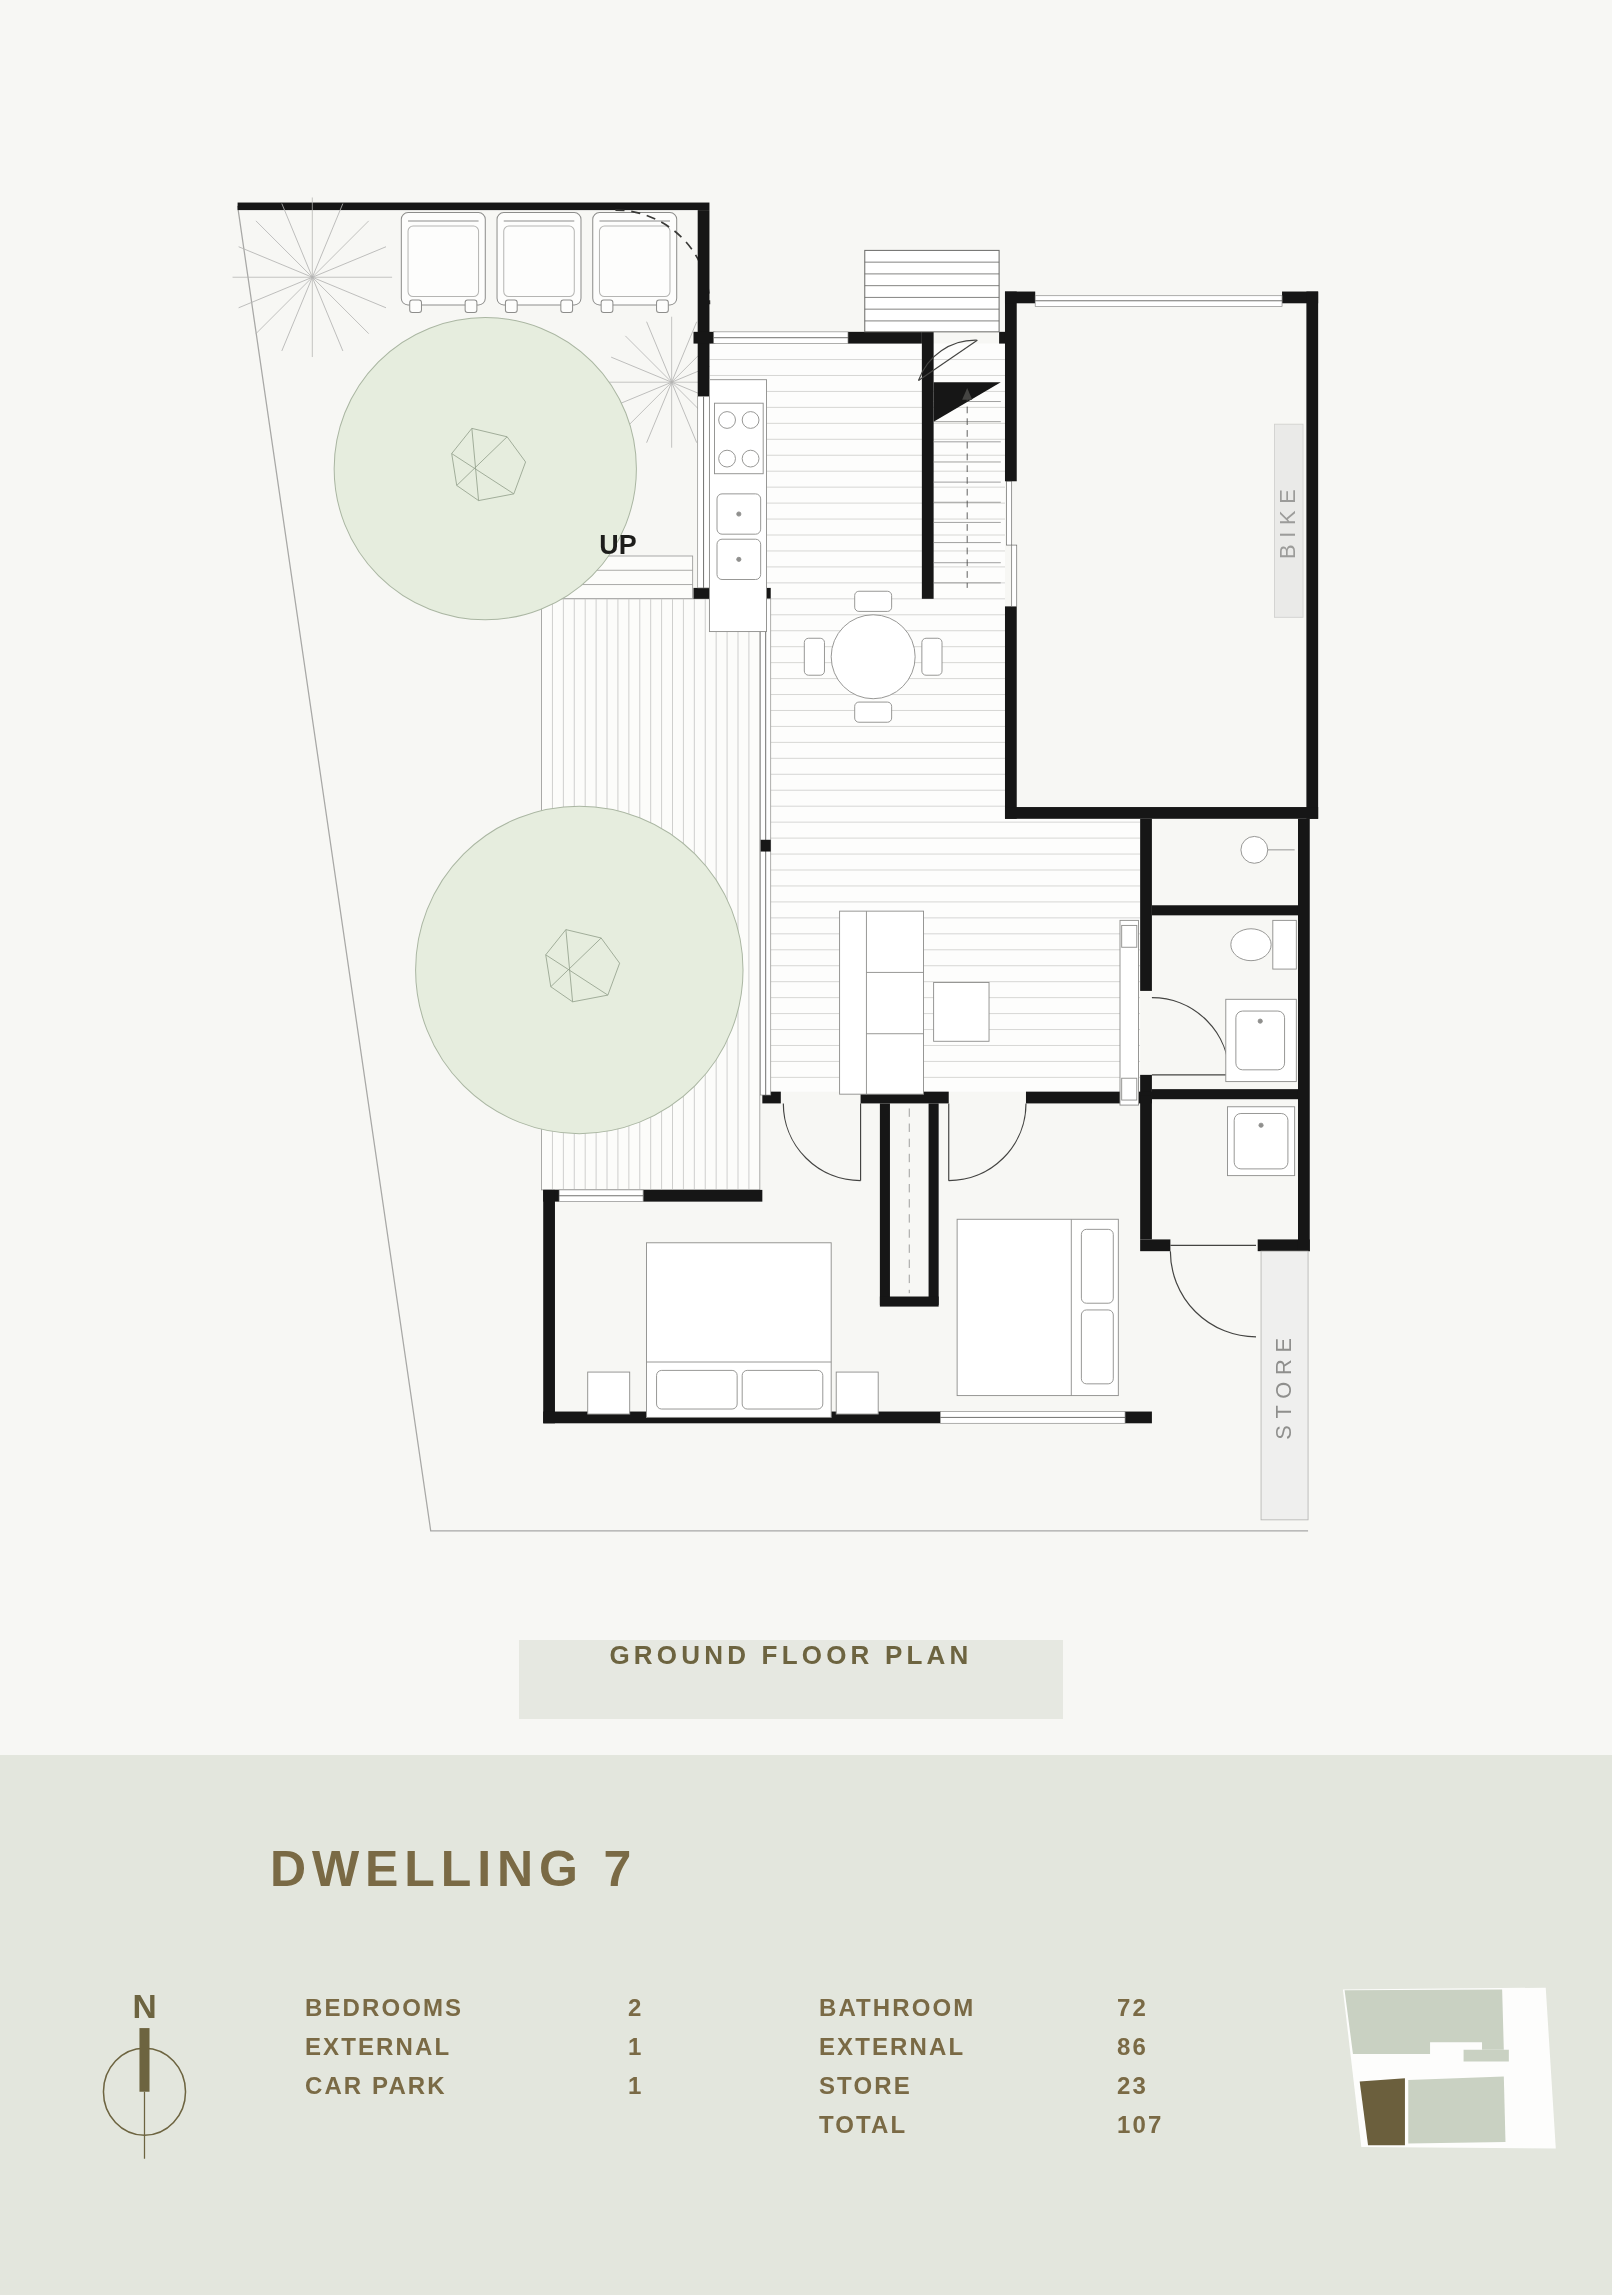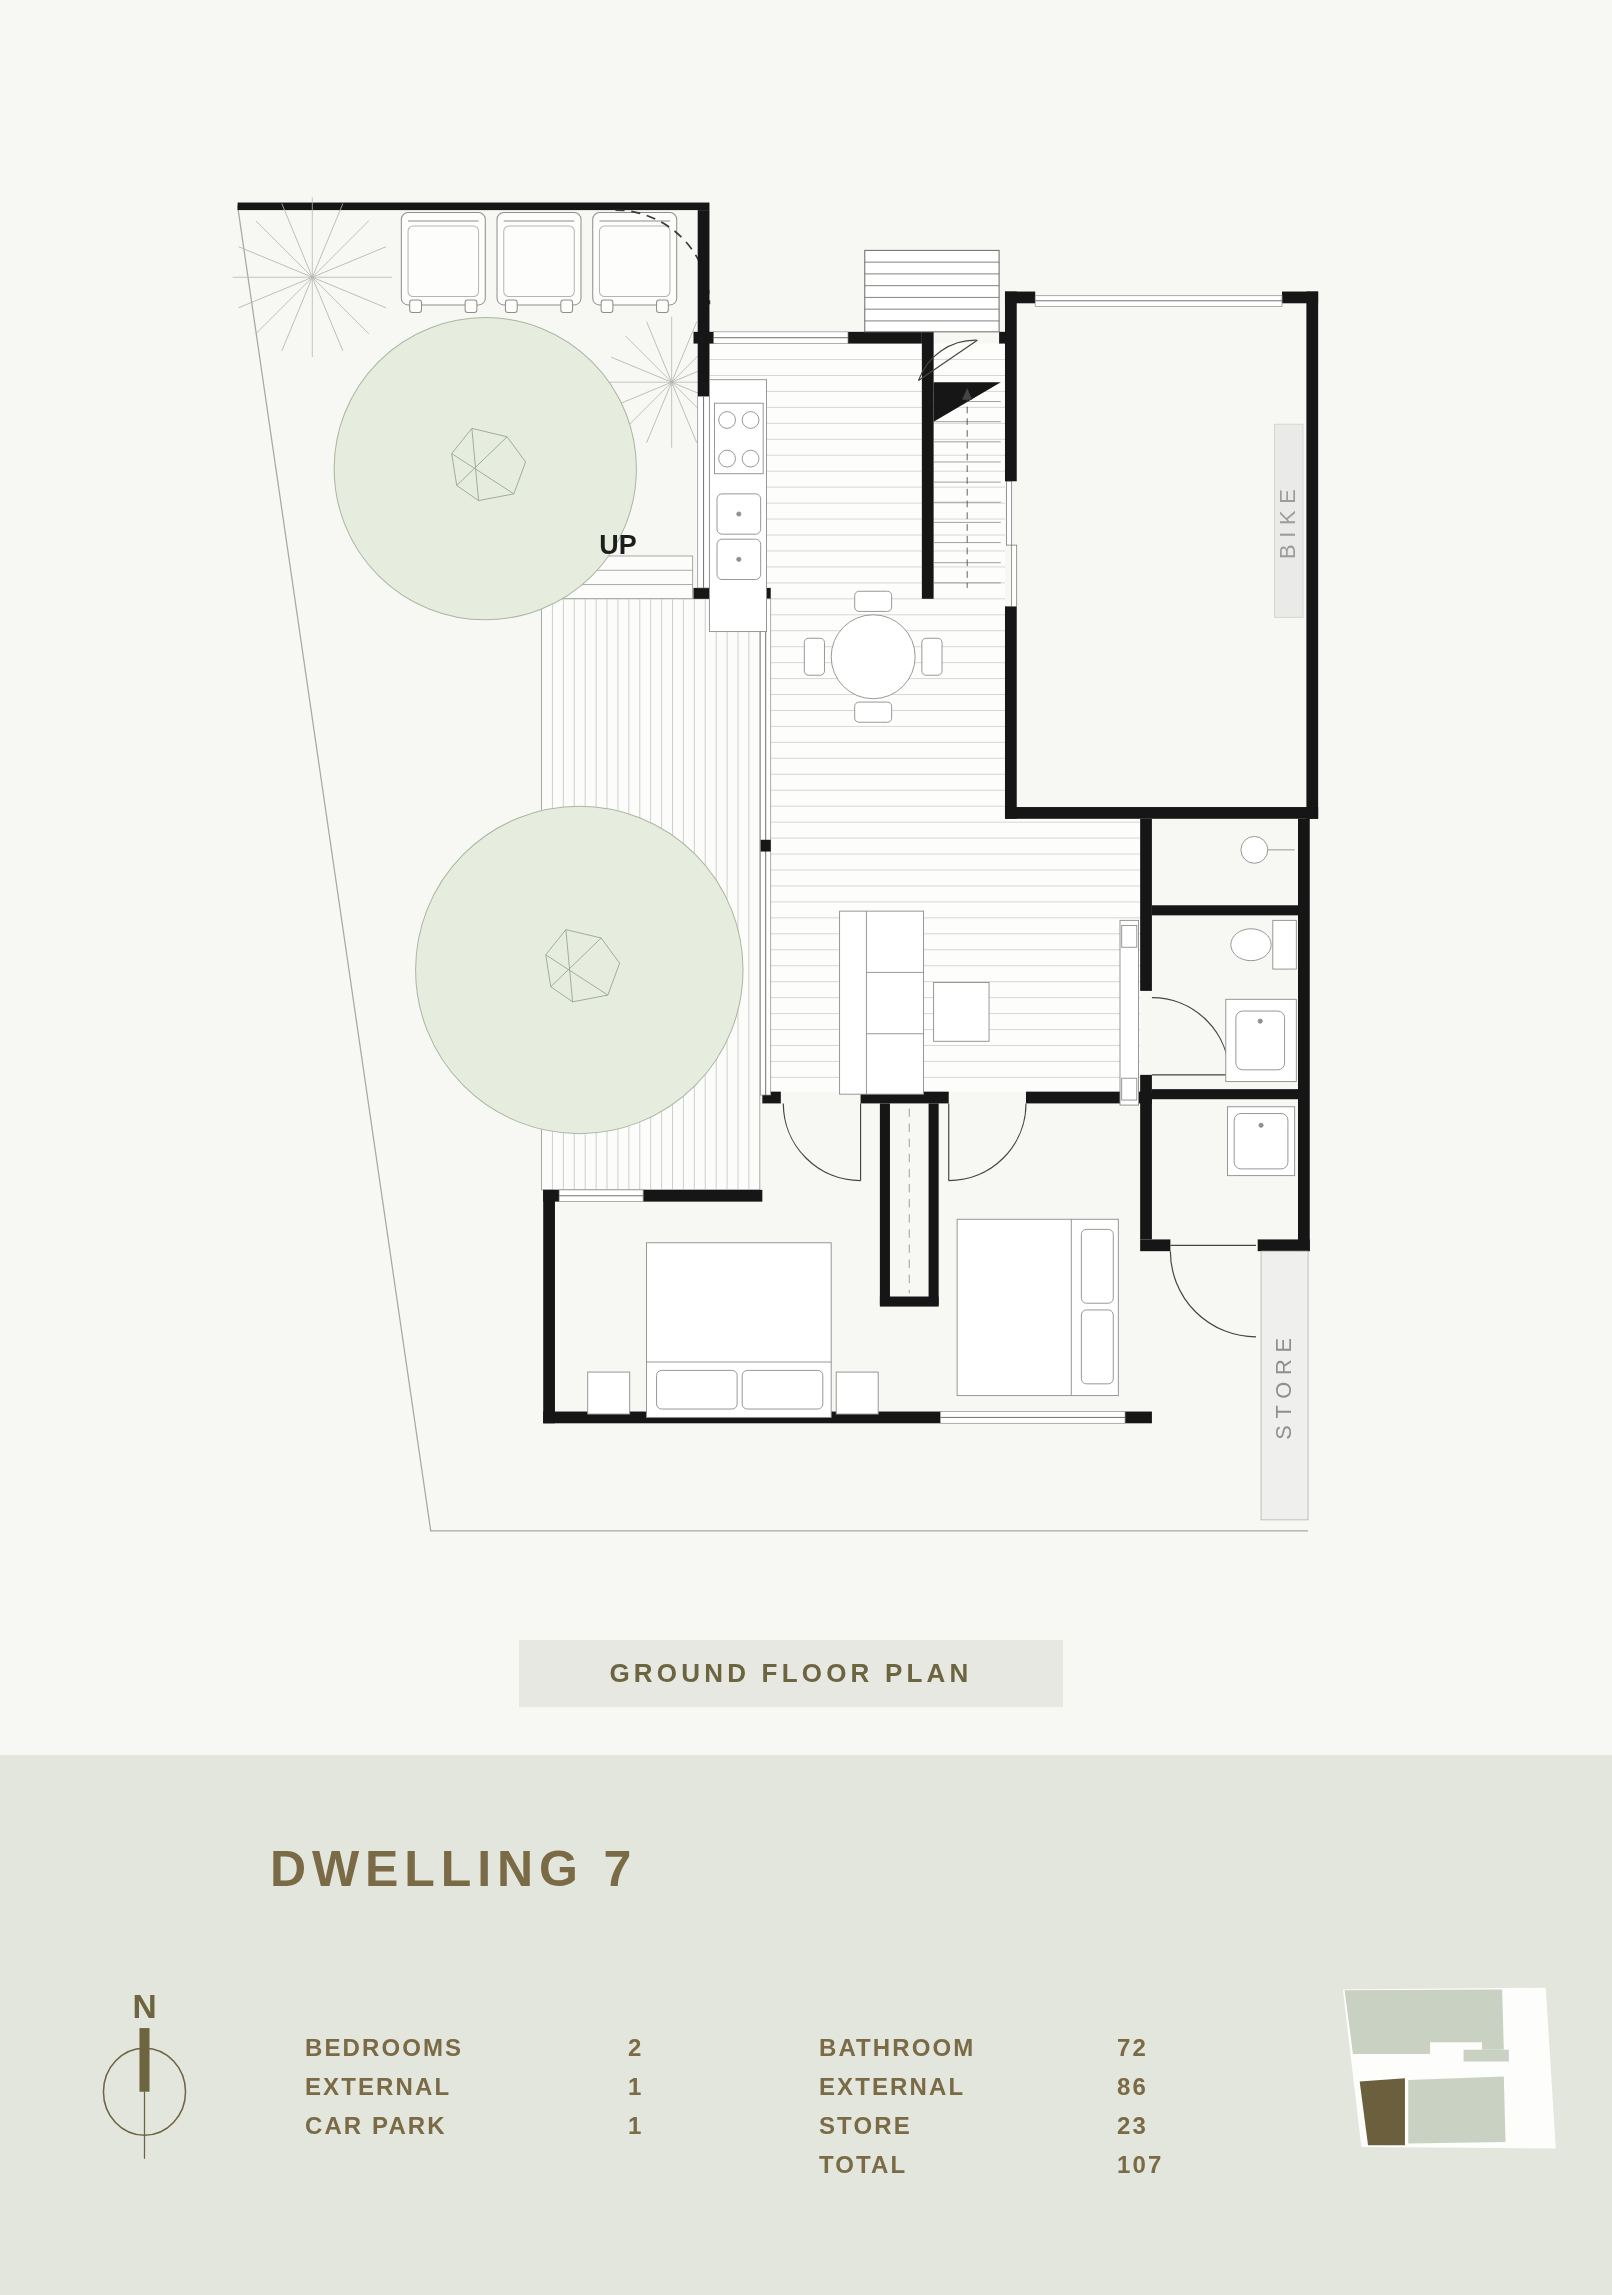--- a/index.html
+++ b/index.html
@@ -1,33 +1,33 @@
 <!DOCTYPE html>
 <html style="font-size:13.4px"><head>
 <meta charset="utf-8">
 <style>
   html,body{margin:0;padding:0;background:#f7f7f4;}
   body{font-family:"Liberation Sans",sans-serif;}
   #page{position:relative;width:1612px;height:2295px;background:#f7f7f4;overflow:hidden;}
   #plan-svg{position:absolute;left:0;top:0;}
   .caption-box{
-    position:absolute;left:519px;top:1640px;width:544px;height:67px;
-    background:#e6e8e1;display:flex;align-items:center;justify-content:center;
+    position:absolute;left:519px;top:1640px;width:544px;height:79px;
+    background:#e6e8e1;display:flex;justify-content:center;
   }
   .caption-box span{
     color:#6d6440;font-size:26px;font-weight:bold;letter-spacing:4.2px;
   }
   .panel{
     position:absolute;left:0;top:1755px;width:1612px;height:541px;background:#e3e6dd;
   }
   .panel-title{
     position:absolute;left:270px;top:1840px;color:#7a6a45;font-size:50px;
     font-weight:bold;letter-spacing:5.9px;
   }
-  .stats{position:absolute;color:#7a6a45;font-weight:bold;font-size:24px;letter-spacing:2.1px;margin-top:40px;}
+  .stats{position:absolute;color:#7a6a45;font-weight:bold;font-size:24px;letter-spacing:2.1px;}
   .stats .srow{display:flex;align-items:center;height:39px;}
   .stats-left{left:305px;top:1988px;}
   .stats-left .slabel{width:323px;}
   .stats-right{left:819px;top:1988px;}
   .stats-right .slabel{width:298px;}
   .compass-svg{position:absolute;left:80px;top:1981px;}
   .keyplan-svg{position:absolute;left:1331px;top:1981px;}
 </style>
 </head>
 <body>

